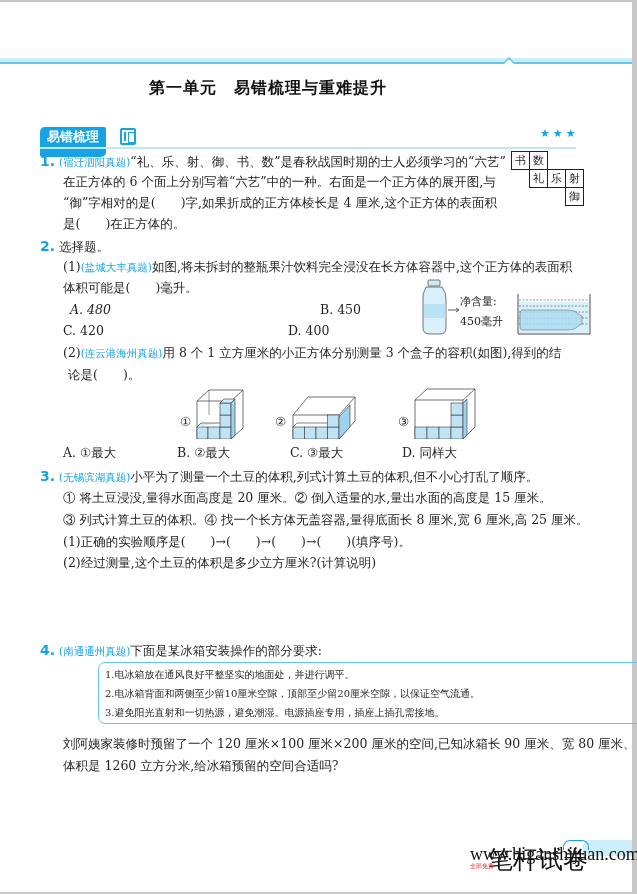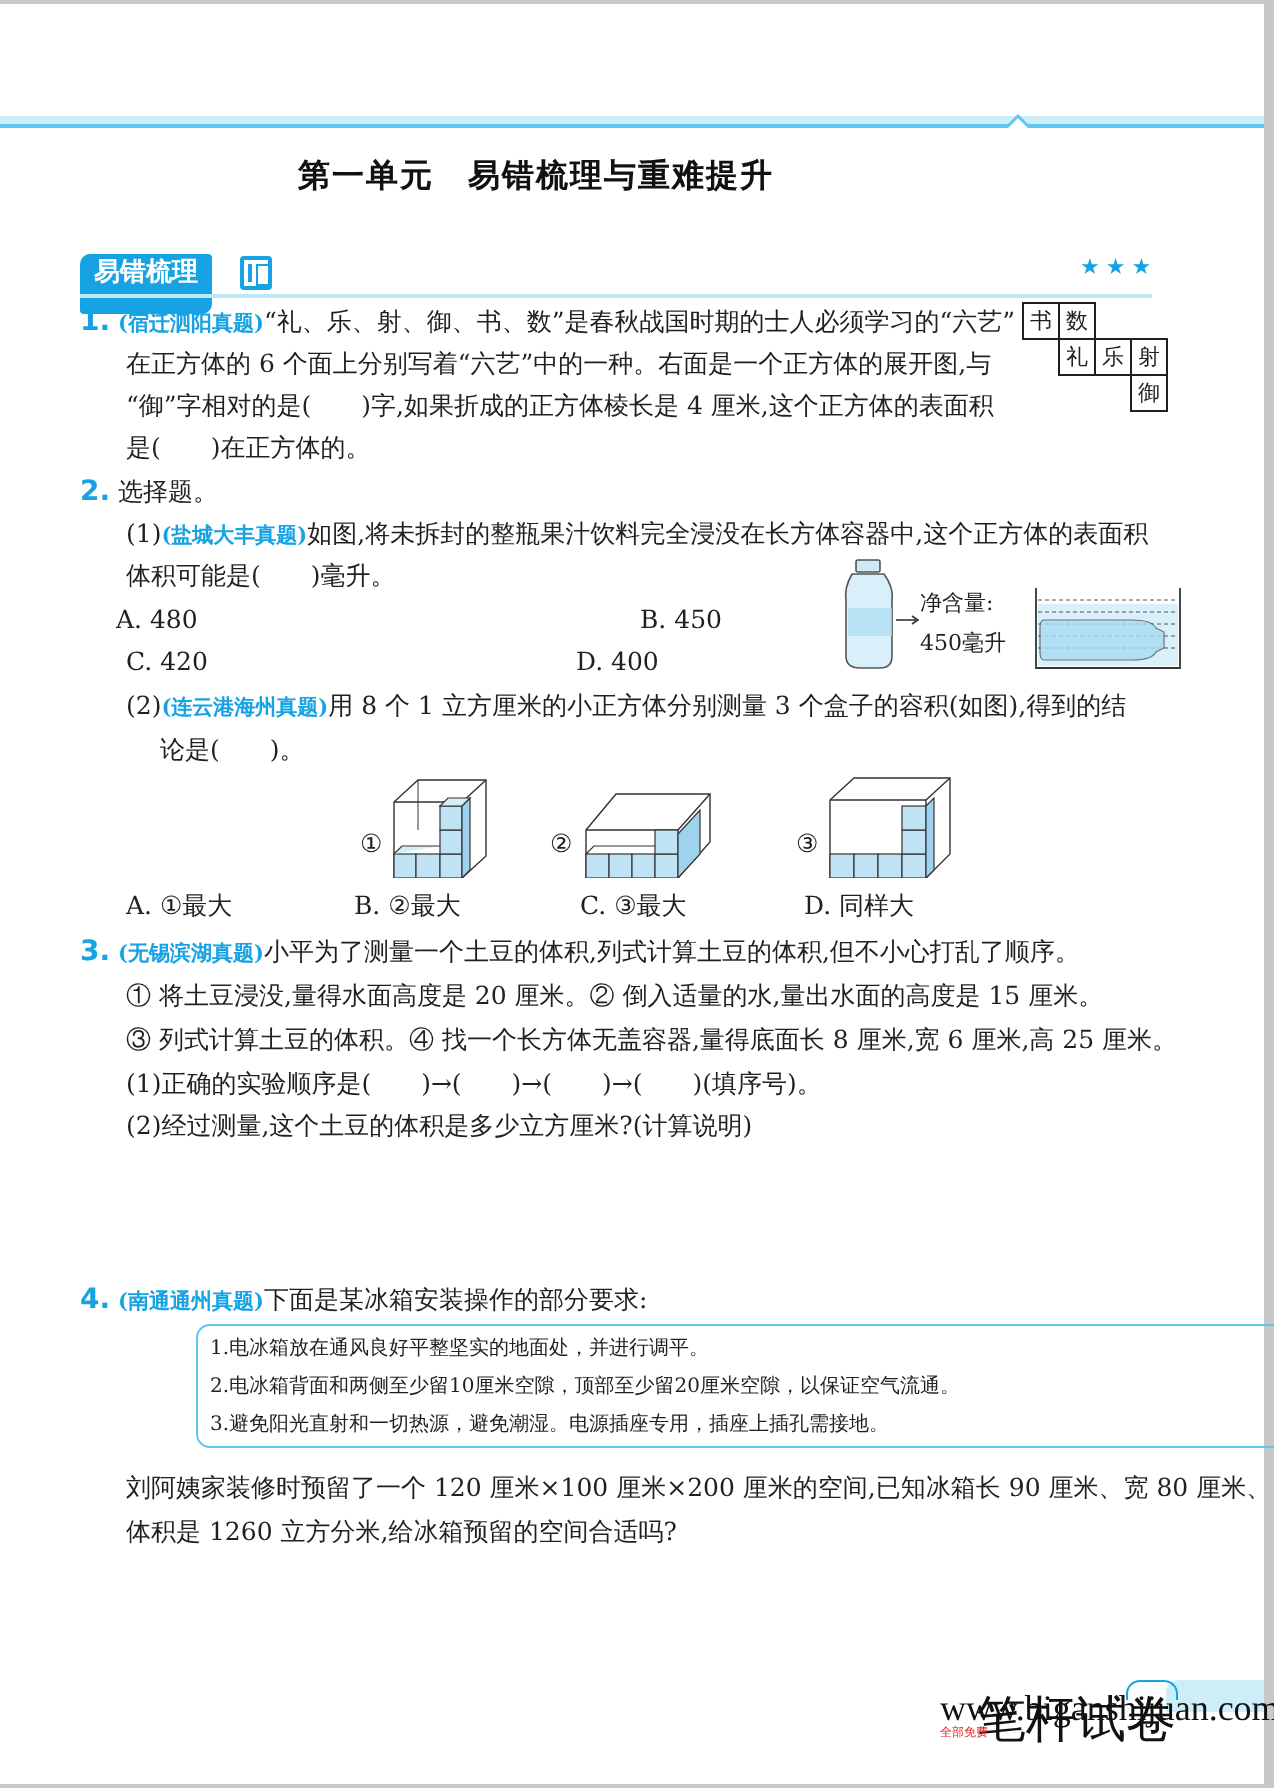--- a/index.html
+++ b/index.html
@@ -11,21 +11,21 @@
   .header-band { position:absolute; left:0; top:58px; width:632px; height:6px; background:#cdeef9; border-bottom:2px solid #5fc6ef; }
   .header-notch { position:absolute; left:503px; top:56px; width:12px; height:8px; }
   .page-title { position:absolute; left:0; width:536px; top:78px; text-align:center; font-family:"DejaVu Sans", sans-serif; font-weight:bold; font-size:16px; letter-spacing:1px; color:#111; }
   .section-tag { position:absolute; left:40px; top:127px; height:30px; padding:0 7px; background:#17a3e3; color:#fff; font-family:"DejaVu Sans", sans-serif; font-weight:bold; font-size:13px; line-height:20px; border-radius:5px 2px 5px 2px; }
   .section-icon { position:absolute; left:120px; top:128px; width:16px; height:17px; border:2px solid #17a3e3; border-radius:2px; }
   .section-icon:before { content:""; position:absolute; left:2px; top:2px; width:3px; height:9px; border-left:2px solid #17a3e3; }
   .section-icon:after { content:""; position:absolute; left:6px; top:2px; width:5px; height:9px; border:1.5px solid #17a3e3; }
   .section-line { position:absolute; left:40px; top:147px; width:536px; height:2px; background:#bfe8f7; }
   .stars { position:absolute; left:540px; top:127px; color:#17a3e3; font-size:11px; letter-spacing:3px; font-family:"DejaVu Sans", sans-serif; }
   .qnum { color:#17a3e3; font-family:"DejaVu Sans", sans-serif; font-weight:bold; font-size:14px; }
-  .src { color:#17a3e3; font-size:10.5px;font-weight:bold; }
+  .src { color:#17a3e3; font-size:10.5px; }
   .line { position:absolute; white-space:nowrap; line-height:20px; }
   .net { position:absolute; left:511px; top:151px; }
   .cell { position:absolute; width:19px; height:19px; border:1px solid #231f20; font-size:11px; text-align:center; line-height:17px; background:#fff; }
   .rule-box { position:absolute; left:98px; top:662px; width:556px; height:62px; border:1.5px solid #5fc6ef; border-radius:7px; padding:2px 6px; font-size:10px; line-height:19px; }
   .logo { position:absolute; left:488px; top:843px; font-family:"DejaVu Sans", sans-serif; font-size:25px; color:#111; letter-spacing:0px; }
   .logo-url { position:absolute; left:470px; top:844px; font-family:Liberation Serif, serif; font-size:18px; color:#111; }
   .logo-free { position:absolute; left:470px; top:862px; font-family:"DejaVu Sans", sans-serif; font-size:6px; color:#e02020; }
   .page-tab { position:absolute; left:583px; top:840px; width:49px; height:16px; background:#cdeef9; border-radius:6px 0 0 0; }
   .logo-ring { position:absolute; left:563px; top:840px; width:26px; height:10px; border:1.5px solid #17a3e3; border-bottom:none; border-radius:7px 7px 0 0; }
 </style>
@@ -66,21 +66,21 @@
 </div>
 
 <div class="line" style="left:40px; top:236px;">
   <span class="qnum">2.</span>
   <span>选择题。</span>
 </div>
 <div class="line" style="left:63px; top:257px;">
   <span>(1)</span><span class="src">(盐城大丰真题)</span><span>如图,将未拆封的整瓶果汁饮料完全浸没在长方体容器中,这个正方体的表面积</span>
 </div>
 <div class="line" style="left:63px; top:278px;">体积可能是(　　)毫升。</div>
-<div class="line" style="left:58px; top:300px;">A. 480</div>
+<div class="line" style="left:70px; top:300px;font-style:italic;">A. 480</div>
 <div class="line" style="left:288px; top:300px;margin-left:32px;">B. 450</div>
 <div class="line" style="left:63px; top:321px;">C. 420</div>
 <div class="line" style="left:288px; top:321px;">D. 400</div>
 
 <svg style="position:absolute; left:418px; top:278px; width:180px; height:58px;" viewBox="0 0 180 58">
   <rect x="10" y="2" width="12" height="6" rx="1" fill="#cfe9f6" stroke="#555" stroke-width="0.8"></rect>
   <path d="M8 9 Q4 16 5 22 L5 50 Q5 56 12 56 L22 56 Q28 56 28 50 L28 22 Q29 16 24 9 Z" fill="#d9eff9" stroke="#555" stroke-width="0.8"></path>
   <rect x="6" y="26" width="22" height="14" fill="#a9dcf2" opacity="0.7"></rect>
   <path d="M30 32 L40 32" stroke="#333" stroke-width="0.8"></path>
   <path d="M38 30 L41 32 L38 34" fill="none" stroke="#333" stroke-width="0.8"></path>
@@ -92,21 +92,21 @@
   <line x1="101" y1="28" x2="171" y2="28" stroke="#555" stroke-dasharray="2,1.5" stroke-width="0.6"></line>
   <line x1="101" y1="34" x2="171" y2="34" stroke="#555" stroke-dasharray="2,1.5" stroke-width="0.6"></line>
   <line x1="101" y1="40" x2="171" y2="40" stroke="#555" stroke-dasharray="2,1.5" stroke-width="0.6"></line>
   <line x1="101" y1="46" x2="171" y2="46" stroke="#555" stroke-dasharray="2,1.5" stroke-width="0.6"></line>
   <path d="M104 32 L148 32 Q158 32 160 36 L164 38 L164 46 L160 48 Q158 52 148 52 L104 52 Q102 52 102 48 L102 36 Q102 32 104 32 Z" fill="#a9dcf2" opacity="0.8" stroke="#555" stroke-width="0.6"></path>
 </svg>
 
 <div class="line" style="left:63px; top:343px;">
   <span>(2)</span><span class="src">(连云港海州真题)</span><span>用 8 个 1 立方厘米的小正方体分别测量 3 个盒子的容积(如图),得到的结</span>
 </div>
-<div class="line" style="left:80px; top:365px;text-align:right;">论是(　　)。</div>
+<div class="line" style="left:68px; top:365px;text-align:right;">论是(　　)。</div>
 
 <div class="line" style="left:180px; top:412px;">①</div>
 <svg style="position:absolute; left:196px; top:389px; width:48px; height:50px;" viewBox="0 0 48 50">
   <path d="M1 12 L13 1 L47 1 L47 39 L35 50 L1 50 Z" fill="none" stroke="#333" stroke-width="0.7"></path>
   <path d="M1 12 L35 12 L47 1 M35 12 L35 50" fill="none" stroke="#333" stroke-width="0.7"></path>
   <path d="M13 1 L13 26" stroke="#333" stroke-width="0.5"></path>
   <rect x="1" y="38" width="11" height="12" fill="#bfe3f5" stroke="#333" stroke-width="0.6"></rect>
   <rect x="12" y="38" width="12" height="12" fill="#bfe3f5" stroke="#333" stroke-width="0.6"></rect>
   <rect x="24" y="38" width="11" height="12" fill="#bfe3f5" stroke="#333" stroke-width="0.6"></rect>
   <rect x="24" y="26" width="11" height="12" fill="#bfe3f5" stroke="#333" stroke-width="0.6"></rect>

